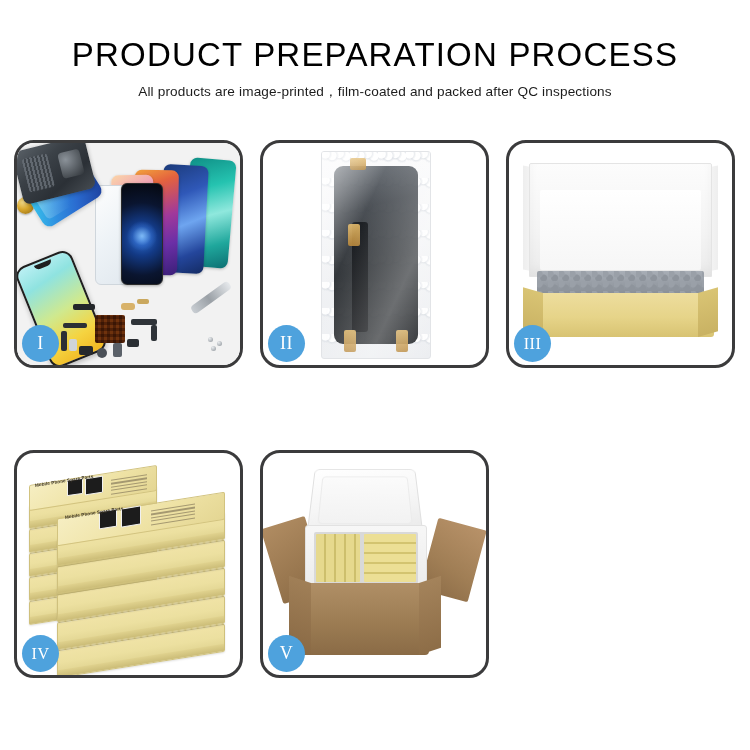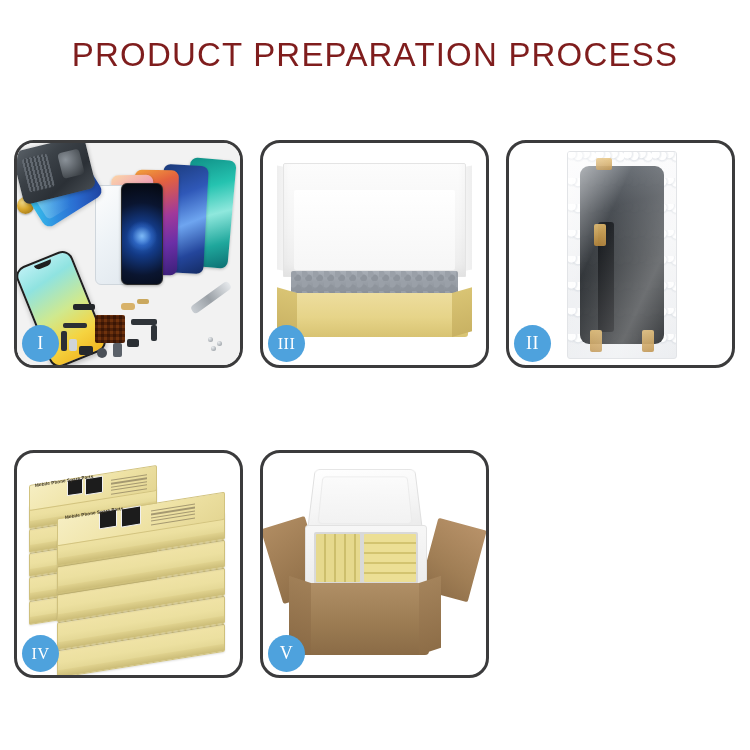--- a/index.html
+++ b/index.html
@@ -27,21 +27,21 @@
     position: absolute;
     left: 0;
     top: 38px;
     width: 750px;
     text-align: center;
   }
   .title {
     font-size: 33px;
     letter-spacing: 1.2px;
     font-weight: 400;
-    color: #7f1d1d;
+    color: #000000;
     line-height: 1.05;
     white-space: nowrap;
     font-family: "Liberation Sans", sans-serif;
   }
   .subtitle {
     margin-top: 10px;
     font-size: 13.6px;
     font-weight: 400;
     color: #1c1c1c;
     letter-spacing: 0.15px;
@@ -483,20 +483,21 @@
   .tape-a { left: 28px; top: 84px; width: 14px; height: 20px; transform: skewY(14deg); }
   .tape-b { left: 30px; top: 146px; width: 14px; height: 18px; transform: skewY(14deg); }
 </style>
 </head>
 <body>
 
 <div class="page">
 
   <div class="header">
     <div class="title">PRODUCT PREPARATION PROCESS</div>
+    <div class="subtitle">All products are image-printed，film-coated and packed after QC inspections</div>
   </div>
 
   <div class="grid">
 
     <div class="panel gray">
       <div class="panel-inner">
         <div class="ph ph-e"></div>
         <div class="ph ph-d"></div>
         <div class="ph ph-c"></div>
         <div class="ph ph-b"></div>
@@ -524,48 +525,48 @@
           <span style="left:0;top:0"></span>
           <span style="left:9px;top:4px"></span>
           <span style="left:3px;top:9px"></span>
         </div>
       </div>
       <div class="badge">I</div>
     </div>
 
     <div class="panel">
       <div class="panel-inner">
-        <div class="box3">
-          <div class="box3-flapL"></div>
-          <div class="box3-flapR"></div>
-          <div class="box3-lid"></div>
-          <div class="box3-foam"></div>
-          <div class="box3-front"></div>
-        </div>
-      </div>
-      <div class="badge wide">III</div>
-    </div>
-
-    <div class="panel">
-      <div class="panel-inner">
         <div class="bag">
           <div class="bag-screen"></div>
           <div class="bag-flex"></div>
           <div class="bag-tape t1"></div>
           <div class="bag-tape t2"></div>
           <div class="bag-tape t3"></div>
           <div class="bag-tape t4"></div>
           <div class="bag-gloss"></div>
         </div>
       </div>
       <div class="badge">II</div>
     </div>
 
     <div class="panel">
       <div class="panel-inner">
+        <div class="box3">
+          <div class="box3-flapL"></div>
+          <div class="box3-flapR"></div>
+          <div class="box3-lid"></div>
+          <div class="box3-foam"></div>
+          <div class="box3-front"></div>
+        </div>
+      </div>
+      <div class="badge wide">III</div>
+    </div>
+
+    <div class="panel">
+      <div class="panel-inner">
         <div class="stack">
           <div class="sbox sA5">
               <div class="edge"></div>
             </div>
           <div class="sbox sA4">
               <div class="edge"></div>
             </div>
           <div class="sbox sA3">
               <div class="edge"></div>
             </div>

